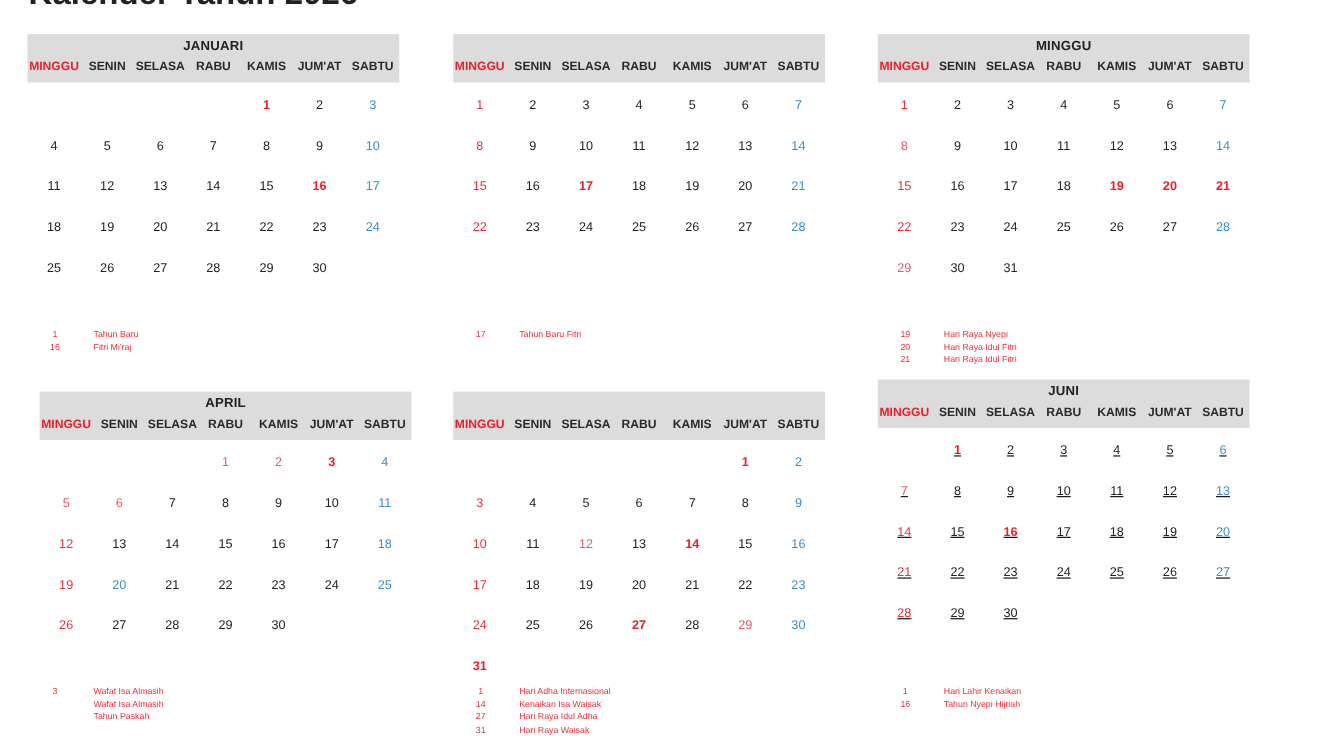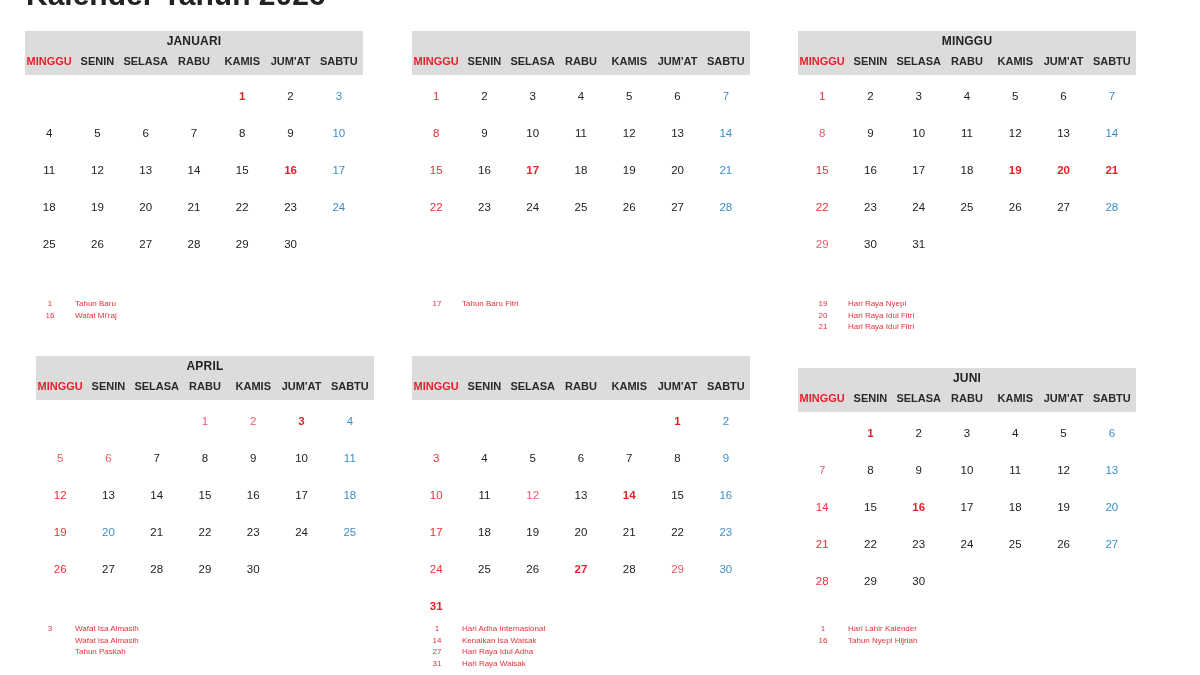--- a/index.html
+++ b/index.html
@@ -39,21 +39,21 @@
   }
   .day.red { color: #e8202a; font-weight: bold; }
   .day.pink { color: #e85a6a; }
   .day.sun { color: #e8303a; }
   .day.blue { color: #3a8fc8; }
   .notes {
     position: absolute; font-size: 8px; color: #e8303a; line-height: 11.7px;
   }
   .note { display: flex; }
   .note-day { width: 50px; text-align: center; }
-  .note-text { white-space: nowrap; }
+  .note-text { white-space: nowrap; margin-left: 10px; }
 </style>
 </head>
 <body>
 
 <h1 class="page-title">Kalender Tahun 2026</h1>
 
 <div class="month" style="left:25px; top:31px;">
     <div class="month-header">
       <div class="month-name">JANUARI</div>
       <div class="weekdays">
@@ -349,21 +349,21 @@
         <div class="day red">31</div>
         <div class="day"></div>
         <div class="day"></div>
         <div class="day"></div>
         <div class="day"></div>
         <div class="day"></div>
         <div class="day"></div>
       </div>
     </div>
   </div>
-<div class="month" style="left:798px; top:368px;">
+<div class="month" style="left:798px; top:345px;text-decoration:underline;">
     <div class="month-header">
       <div class="month-name">JUNI</div>
       <div class="weekdays">
         <div class="weekday sun">MINGGU</div>
         <div class="weekday">SENIN</div>
         <div class="weekday">SELASA</div>
         <div class="weekday">RABU</div>
         <div class="weekday">KAMIS</div>
         <div class="weekday">JUM'AT</div>
         <div class="weekday">SABTU</div>
@@ -418,21 +418,21 @@
     </div>
   </div>
 
 <div class="notes" style="left:25px; top:298px;">
     <div class="note">
       <span class="note-day">1</span>
       <span class="note-text">Tahun Baru</span>
     </div>
     <div class="note">
       <span class="note-day">16</span>
-      <span class="note-text">Wafat Mi'raj</span>
+      <span class="note-text">Fitri Mi'raj</span>
     </div>
   </div>
 <div class="notes" style="left:412px; top:298px;">
     <div class="note">
       <span class="note-day">17</span>
       <span class="note-text">Tahun Baru Fitri</span>
     </div>
   </div>
 <div class="notes" style="left:798px; top:298px;">
     <div class="note">
@@ -476,19 +476,19 @@
       <span class="note-text">Hari Raya Idul Adha</span>
     </div>
     <div class="note">
       <span class="note-day">31</span>
       <span class="note-text">Hari Raya Waisak</span>
     </div>
   </div>
 <div class="notes" style="left:798px; top:623px;">
     <div class="note">
       <span class="note-day">1</span>
-      <span class="note-text">Hari Lahir Kalender</span>
+      <span class="note-text">Hari Lahir Kenaikan</span>
     </div>
     <div class="note">
       <span class="note-day">16</span>
       <span class="note-text">Tahun Nyepi Hijriah</span>
     </div>
   </div>
 
 </body></html>

